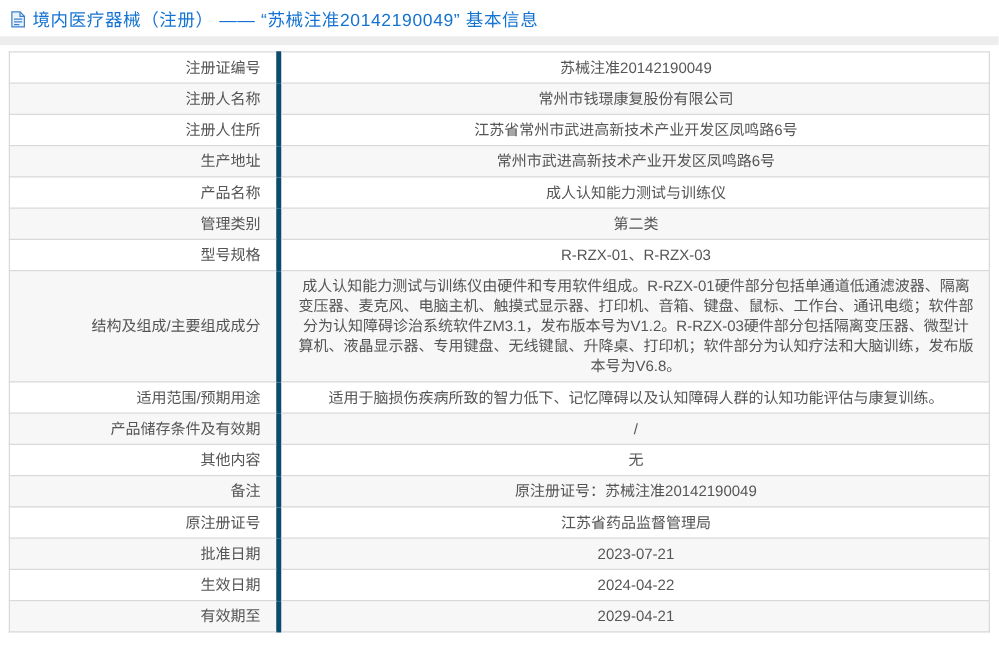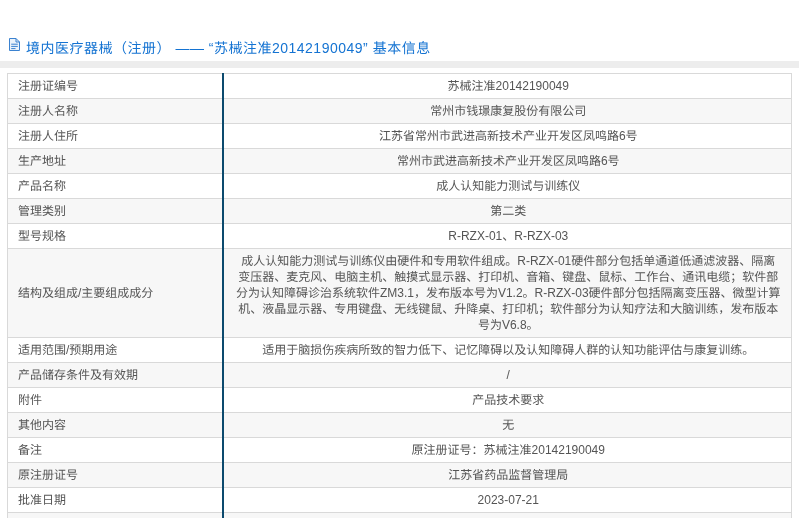--- a/index.html
+++ b/index.html
@@ -4,24 +4,23 @@
 <style>
   * { box-sizing: border-box; margin: 0; padding: 0; }
   html, body {
     width: 799px; height: 518px;
     background: #ffffff;
     font-family: "Liberation Sans", "DejaVu Sans", sans-serif;
     overflow: hidden;
   }
   
   .page-header {
-    display: flex; 
+    display: flex; align-items: center;
     padding: 5px 8px 4px 8px;
     gap: 5px;
-    margin-top: 32px;
   }
   .page-header .doc-icon { display: inline-flex; flex: 0 0 auto; }
   .page-title {
     font-size: 14px;
     color: #1473d2;
     letter-spacing: 0.5px;
     white-space: nowrap;
   }
   .header-strip {
     height: 7px;
@@ -40,22 +39,23 @@
   .info-table td {
     border: 1px solid #d9d9d9;
     font-size: 12px;
     color: #555555;
     vertical-align: middle;
     padding: 4px 10px;
     line-height: 16px;
   }
   td.label-cell {
     width: 215px;
+    text-align: right;
     padding-right: 12px;
-    border-right: 2px solid #0c4a6e;
+    border-right: 4px solid #0c4a6e;
     white-space: nowrap;
   }
   td.value-cell {
     text-align: center;
     padding-left: 12px;
     word-break: break-all;
   }
   .label-with-icon { display: inline-flex; align-items: center; gap: 3px; }
 </style>
 </head>
@@ -194,32 +194,20 @@
     </td>
     <td class="value-cell">
       <span class="value-text">/</span>
       
     </td>
   </tr>
       <tr>
     <td class="label-cell">
       <span class="label-with-icon">
 
-        <span class="label-text">附件</span>
-      </span>
-    </td>
-    <td class="value-cell">
-      <span class="value-text">产品技术要求</span>
-      
-    </td>
-  </tr>
-      <tr>
-    <td class="label-cell">
-      <span class="label-with-icon">
-
         <span class="label-text">其他内容</span>
       </span>
     </td>
     <td class="value-cell">
       <span class="value-text">无</span>
       
     </td>
   </tr>
       <tr>
     <td class="label-cell">

